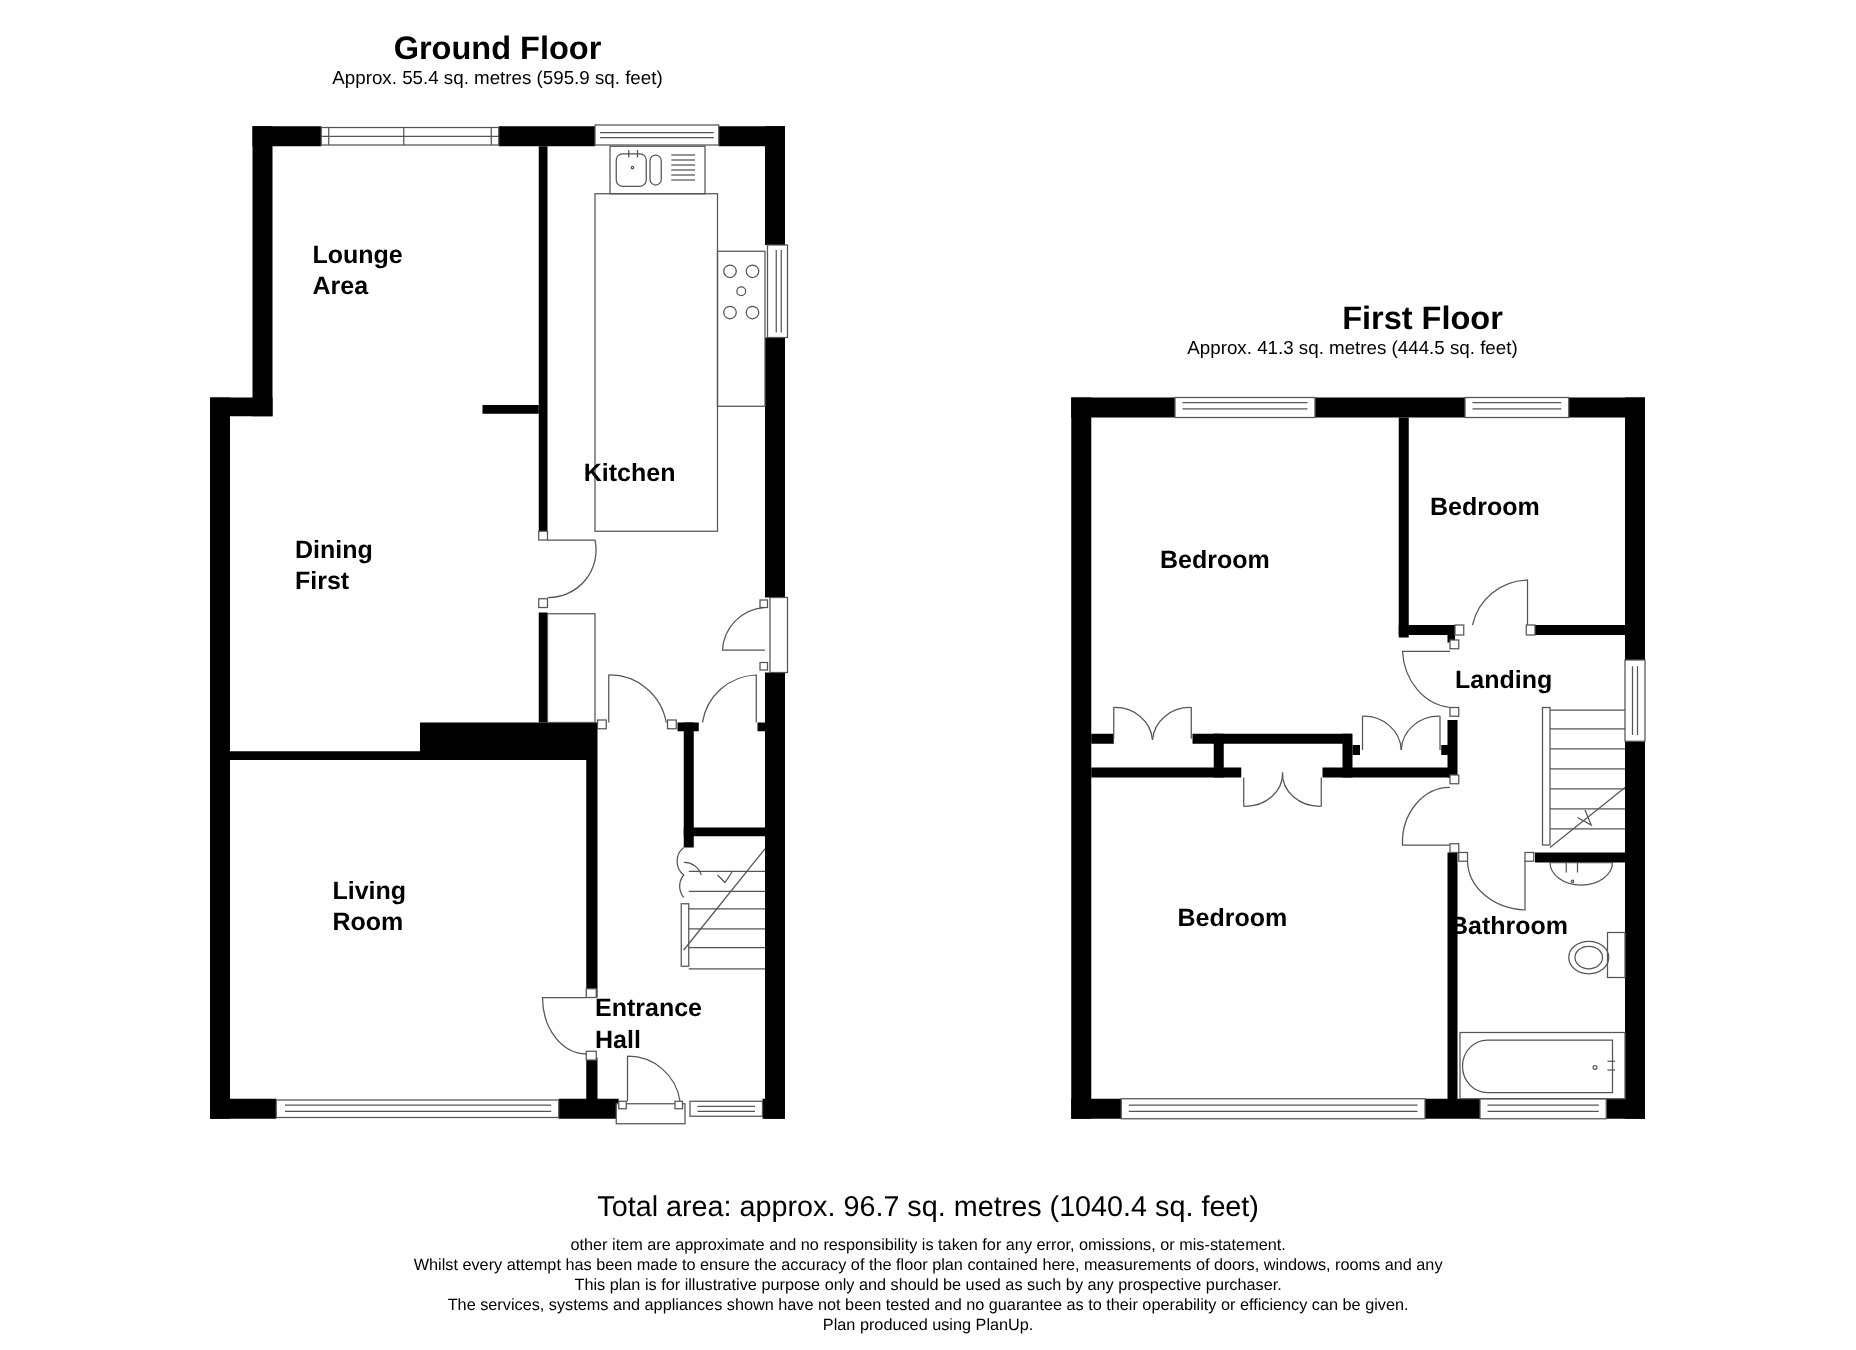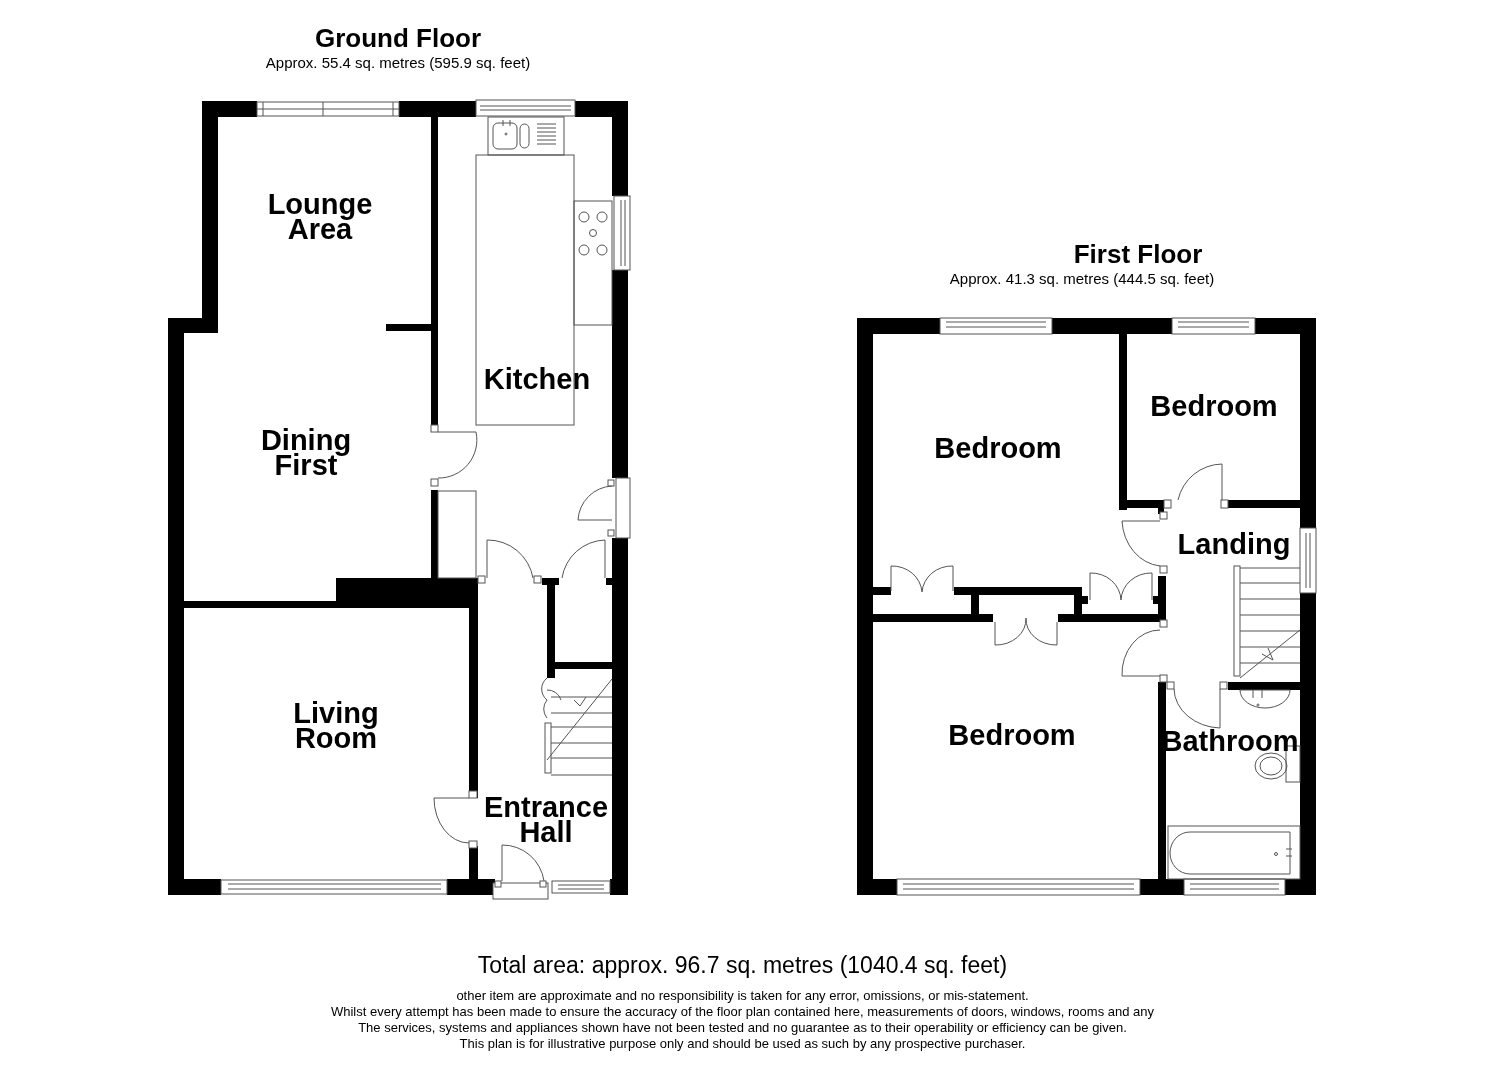--- a/index.html
+++ b/index.html
@@ -1,20 +1,20 @@
 <!DOCTYPE html>
 <html><head>
 <meta charset="utf-8">
 <style>
   html, body { margin: 0; padding: 0; background: #ffffff; }
   body { width: 1485px; height: 1080px; position: relative; overflow: hidden; font-family: "Liberation Sans", sans-serif; color: #000; }
   .floor-title { position: absolute; text-align: center; font-weight: bold; font-size: 26px; line-height: 28px; }
   .floor-sub { position: absolute; text-align: center; font-size: 15px; line-height: 18px; }
   svg.plan { position: absolute; left: 0; top: 0; }
-  .room-label { position: absolute; text-align: center; font-weight: bold; font-size: 29px; line-height: 25px; white-space: pre-line; }
+  .room-label { position: absolute; text-align: left; font-weight: bold; font-size: 20px; line-height: 25px; white-space: pre-line; }
   .total { position: absolute; left: 0; width: 1485px; top: 951px; text-align: center; font-size: 23px; line-height: 28px; }
   .disclaimer { position: absolute; left: 0; width: 1485px; top: 988px; text-align: center; font-size: 13px; line-height: 16px; }
   .disclaimer div { white-space: nowrap; }
 </style>
 </head>
 <body>
 
 <div class="floor-title" style="left:248px; width:300px; top:24px;">Ground Floor</div>
 <div class="floor-sub" style="left:198px; width:400px; top:54px;text-align:center;">Approx. 55.4 sq. metres (595.9 sq. feet)</div>
 
@@ -266,15 +266,16 @@
 <div class="room-label" style="left:928px; width:140px; top:436px;">Bedroom</div>
 <div class="room-label" style="left:1144px; width:140px; top:394px;">Bedroom</div>
 <div class="room-label" style="left:1164px; width:140px; top:532px;">Landing</div>
 <div class="room-label" style="left:942px; width:140px; top:723px;">Bedroom</div>
 <div class="room-label" style="left:1160px; width:140px; top:729px;">Bathroom</div>
 
 <div class="total">Total area: approx. 96.7 sq. metres (1040.4 sq. feet)</div>
 <div class="disclaimer">
   <div>other item are approximate and no responsibility is taken for any error, omissions, or mis-statement.</div>
   <div>Whilst every attempt has been made to ensure the accuracy of the floor plan contained here, measurements of doors, windows, rooms and any</div>
+  <div>This plan is for illustrative purpose only and should be used as such by any prospective purchaser.</div>
   <div>The services, systems and appliances shown have not been tested and no guarantee as to their operability or efficiency can be given.</div>
-  <div>This plan is for illustrative purpose only and should be used as such by any prospective purchaser.</div>
+  <div>Plan produced using PlanUp.</div>
 </div>
 
 </body></html>

